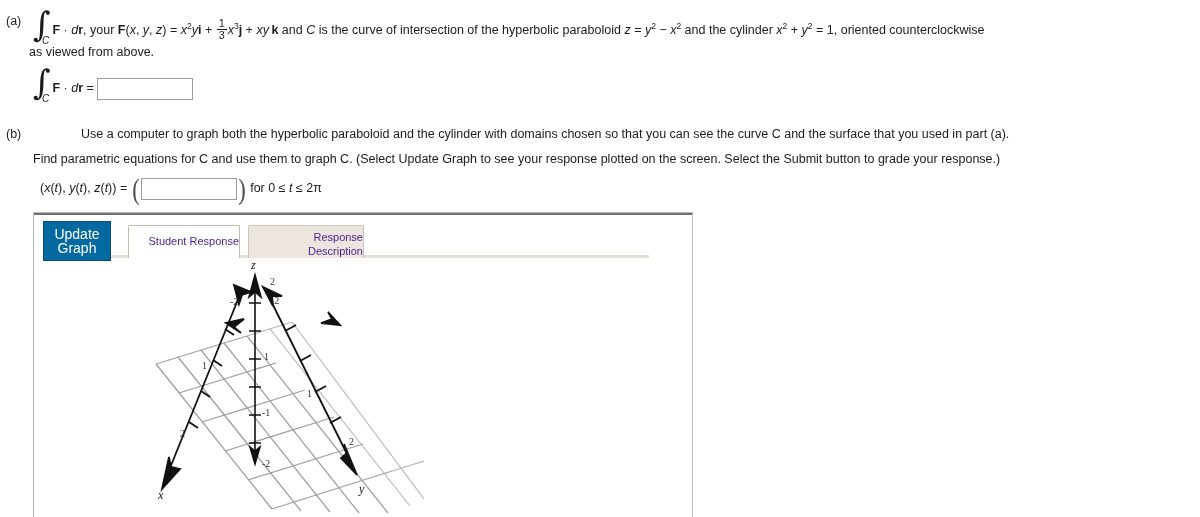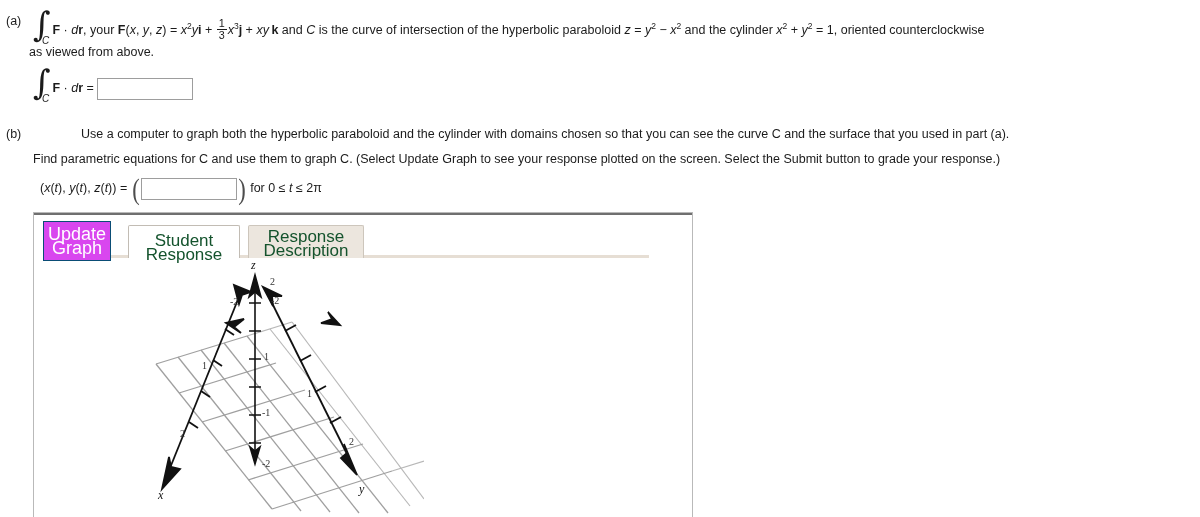--- a/index.html
+++ b/index.html
@@ -136,41 +136,41 @@
     height: 3px;
     background: #e6ded4;
   }
 
   .btn-update {
     position: absolute;
     left: 0;
     top: 0;
     width: 68px;
     height: 40px;
-    background: #d946ef;
+    background: #0369a1;
     border: 1px solid #0a4d75;
     color: #ffffff;
-    font-size: 18px;
+    font-size: 14px;
     line-height: 14px;
     text-align: center;
     padding-top: 5px;
     box-sizing: border-box;
     cursor: pointer;
     font-family: "Liberation Sans", sans-serif;
   }
 
   .tab {
     position: absolute;
     top: 4px;
     height: 33px;
     box-sizing: border-box;
-    text-align: center;
-    font-size: 17px;
+    text-align: right;
+    font-size: 11px;
     line-height: 14px;
-    color: #14532d;
+    color: #4c1d95;
     border: 1px solid #bdb6ad;
     border-bottom: none;
     border-radius: 2px 2px 0 0;
     cursor: pointer;
     padding-top: 4px;
   }
   .tab.active {
     background: #ffffff;
     border-color: #c2bcb4;
     z-index: 3;

